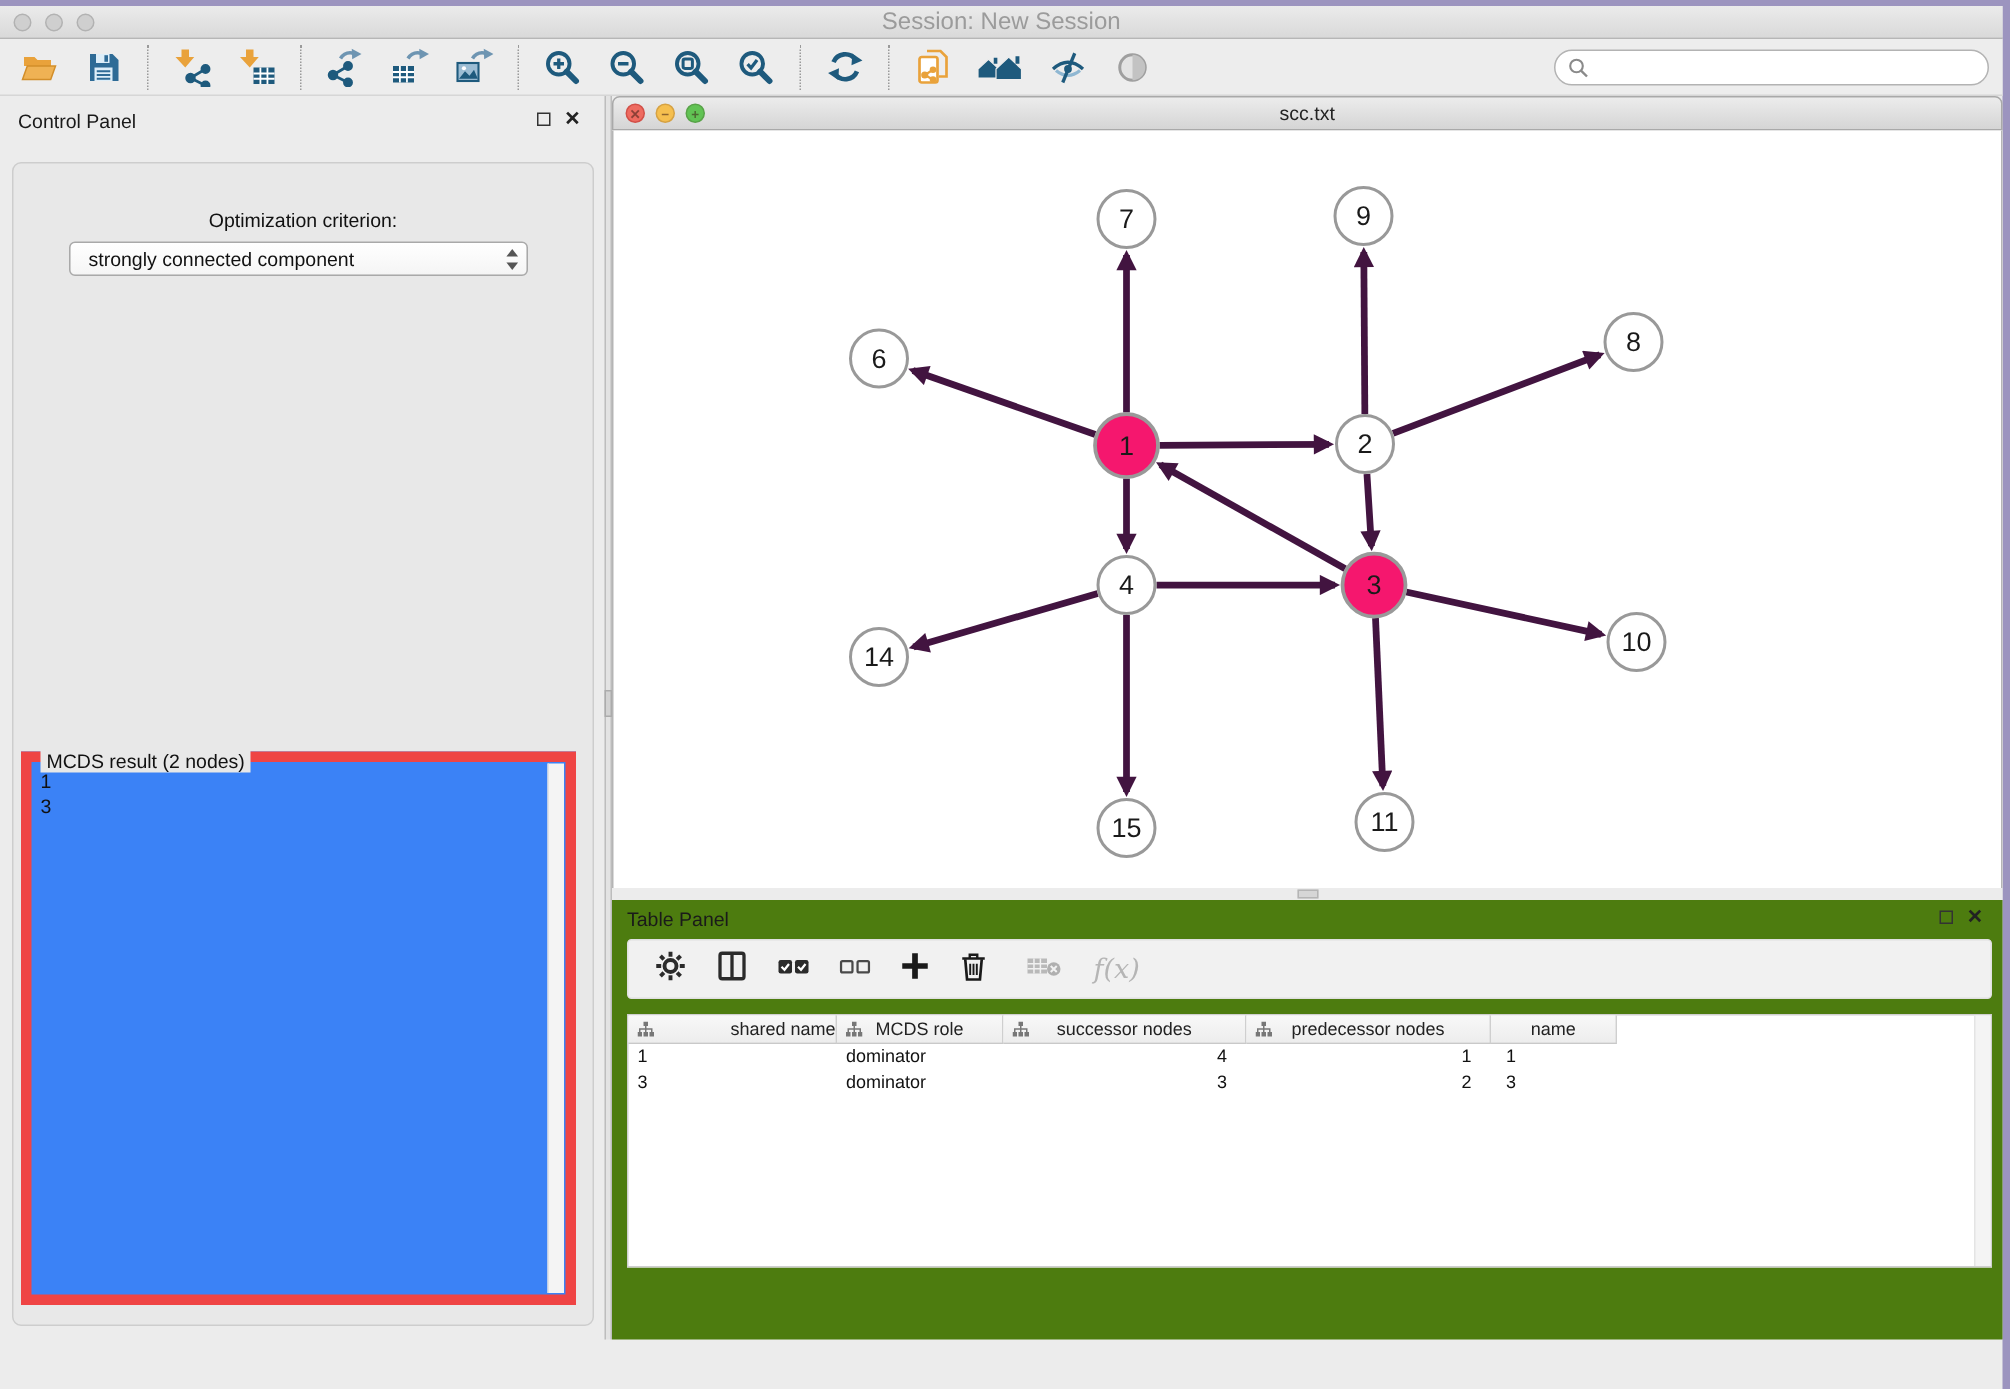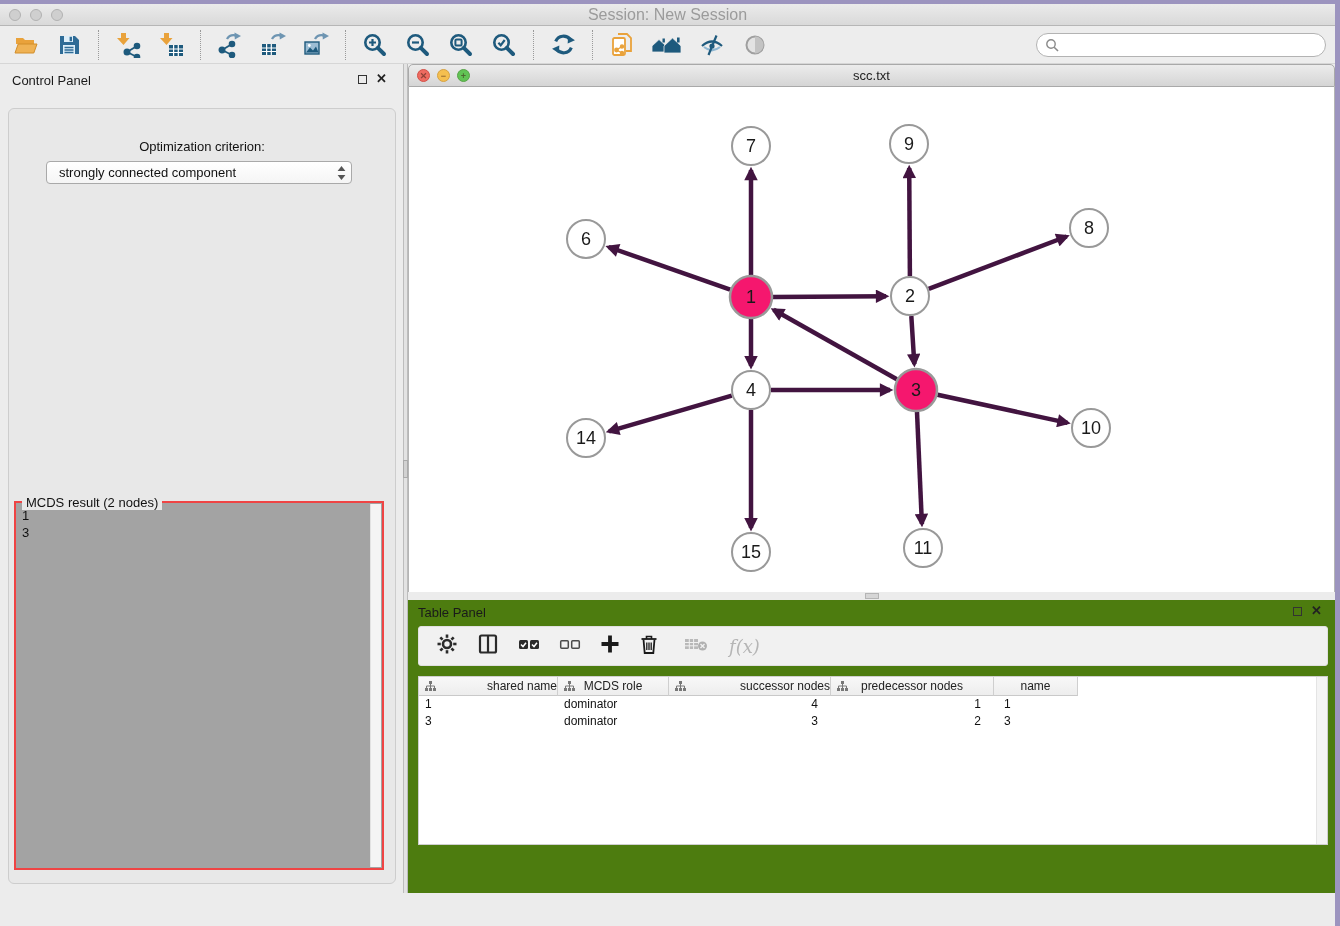--- a/index.html
+++ b/index.html
@@ -40,21 +40,21 @@
     border:1px solid #cdcdcd; border-radius:6px; }
   .opt-label { margin-top:30px; text-align:center; font-size:13px; color:#111; }
   .dropdown { position:absolute; left:37px; right:43px; top:52px; height:23px;
     background:linear-gradient(#ffffff,#f5f5f5); border:1px solid #a9a9a9; border-radius:4px;
     font-size:13px; line-height:21px; padding-left:12px; color:#111; }
   .dd-stepper { position:absolute; right:5px; top:3px; }
   .btn-row { position:absolute; top:84px; left:0; right:0; display:flex; justify-content:center; gap:13px; }
   .aqua-btn { height:23px; padding:0 16px; font-size:13px; color:#111; border:1px solid #a5a5a5;
     border-radius:4px; background:linear-gradient(#ffffff,#f0f0f0); font-family:"Liberation Sans",sans-serif; }
   .result-box { position:absolute; left:5px; right:11px; top:392px; bottom:13px;
-    border:2px solid #ef4444; background:#a3a3a3; }
+    border:7px solid #ef4444; background:#3b82f6; }
   .result-legend { position:absolute; top:-8px; left:6px; background:#e8e8e8; padding:0 4px; font-size:13px; color:#111; }
   .result-text { position:absolute; left:0; top:2px; right:13px; bottom:0; padding:2px 6px;
     font-size:13px; line-height:17px; color:#111; white-space:pre; overflow:hidden; }
   .result-scroll { position:absolute; right:1px; top:1px; bottom:1px; width:11px; background:#f4f4f4; border-left:1px solid #e2e2e2; }
 
   
   .vsplit { position:absolute; left:403px; top:60px; width:5px; height:829px; background:#e3e3e3;
     border-left:1px solid #bdbdbd; border-right:1px solid #bdbdbd; }
   .vsplit .grip { position:absolute; top:396px; left:-1px; width:5px; height:18px; background:#d2d2d2; border:1px solid #ababab; }
   .hsplit { position:absolute; left:408px; top:588px; width:927px; height:8px; background:#ececec; }
@@ -464,21 +464,21 @@
                 <path d="M5.5 3v2M1.5 7V5h8v2M5.5 5v2" stroke="#777" fill="none" stroke-width="1"></path>
                 <g fill="#777">
                   <rect x="4" y="0" width="3" height="3"></rect>
                   <rect x="0" y="7" width="3" height="3"></rect>
                   <rect x="4" y="7" width="3" height="3"></rect>
                   <rect x="8" y="7" width="3" height="3"></rect>
                 </g>
               </svg>
               <span>MCDS role</span>
             </div>
-            <div class="th" style="width: 162px; justify-content: flex-end;">
+            <div class="th" style="width: 162px;">
               <svg class="tree" width="11" height="11" viewBox="0 0 11 11">
                 <path d="M5.5 3v2M1.5 7V5h8v2M5.5 5v2" stroke="#777" fill="none" stroke-width="1"></path>
                 <g fill="#777">
                   <rect x="4" y="0" width="3" height="3"></rect>
                   <rect x="0" y="7" width="3" height="3"></rect>
                   <rect x="4" y="7" width="3" height="3"></rect>
                   <rect x="8" y="7" width="3" height="3"></rect>
                 </g>
               </svg>
               <span>successor nodes</span>

